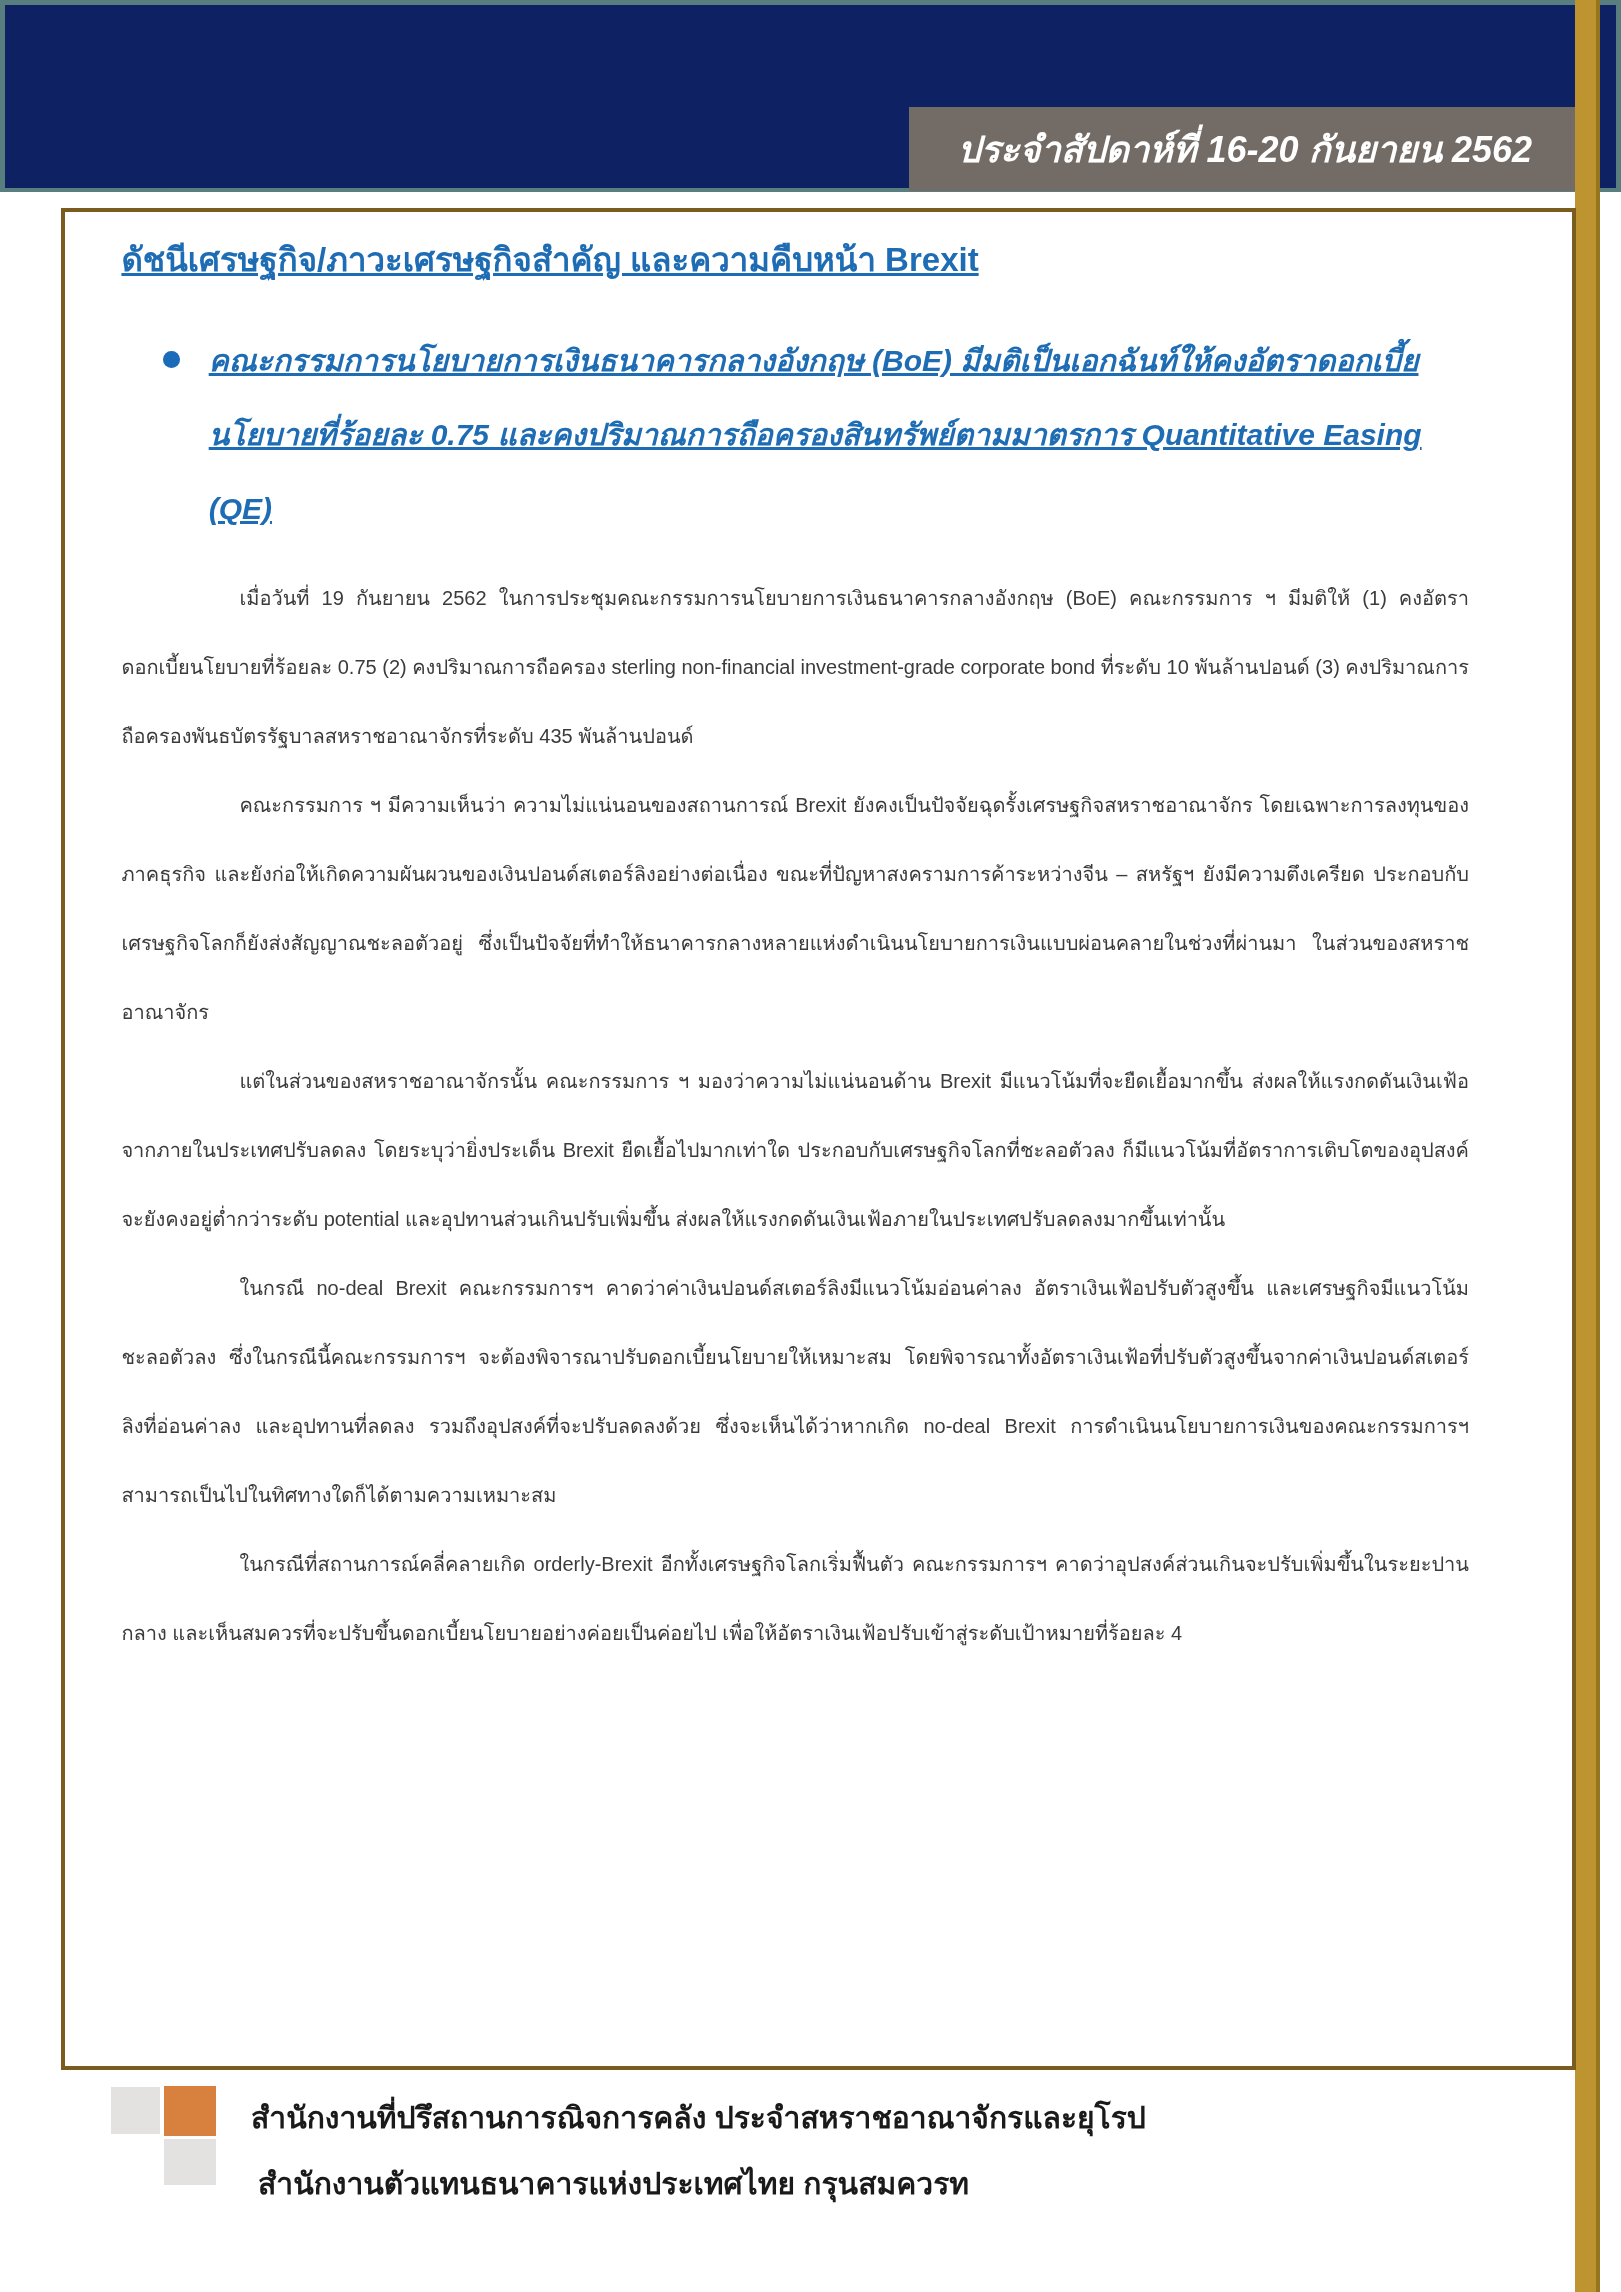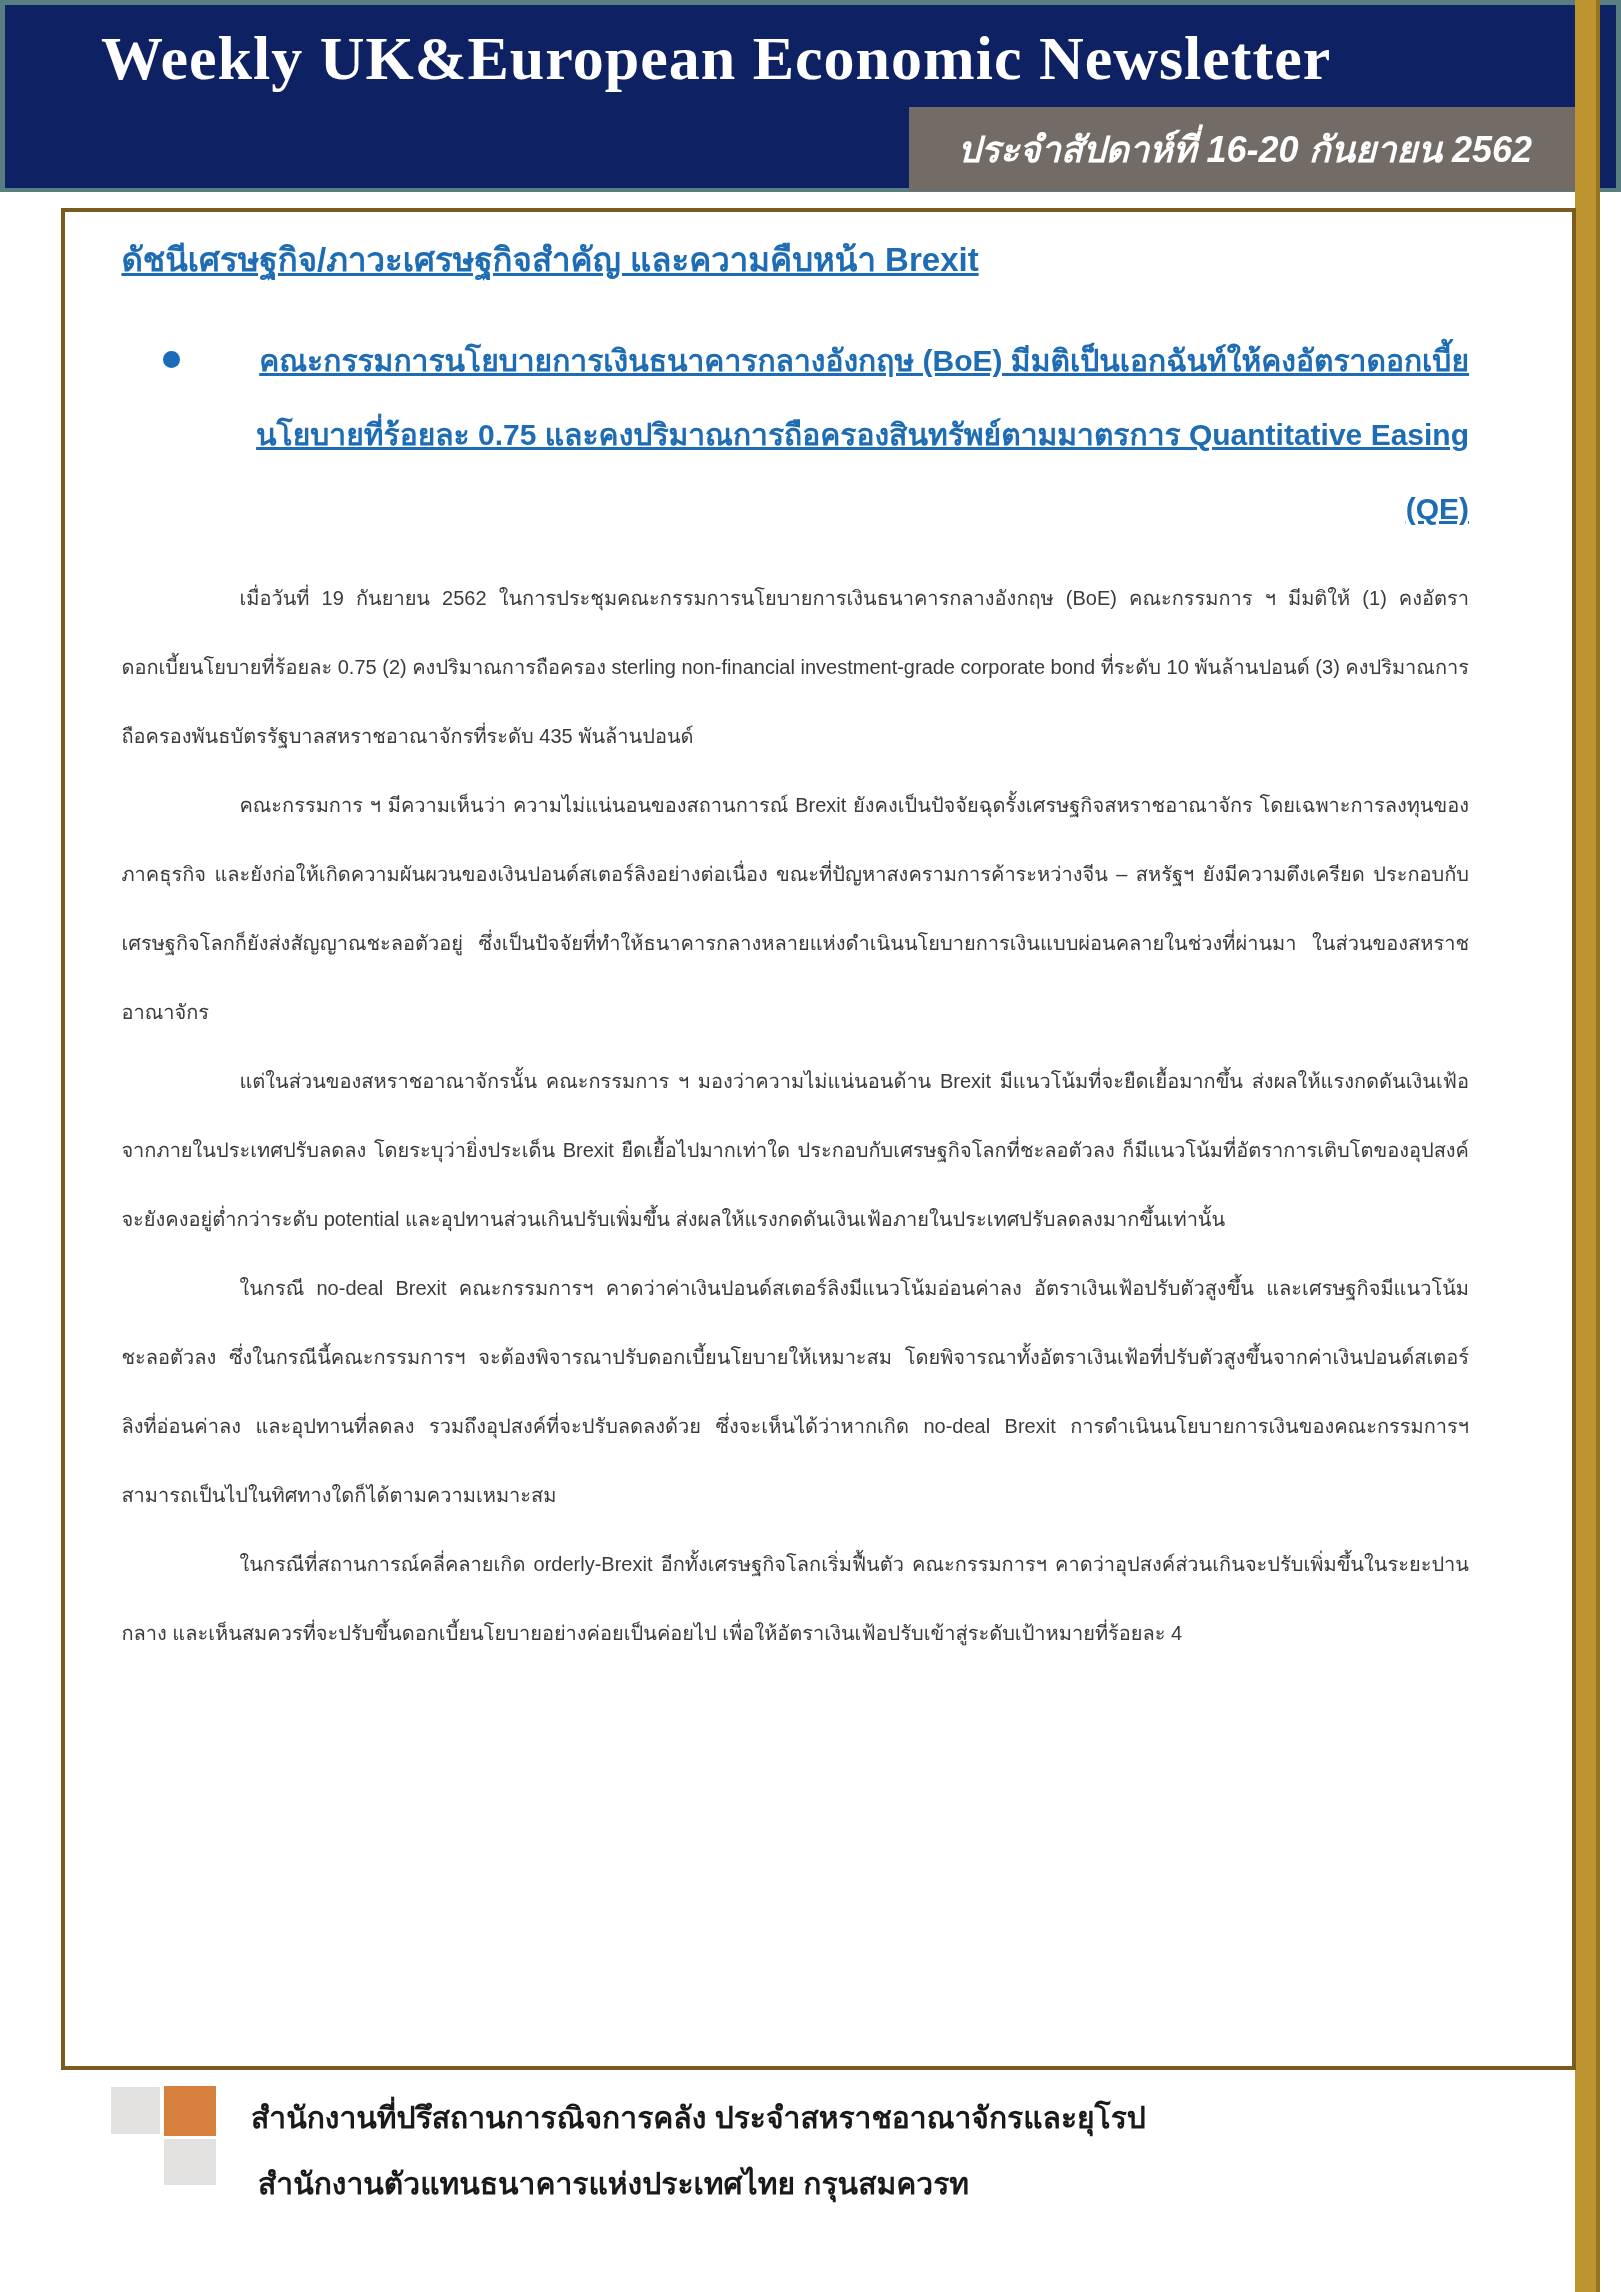--- a/index.html
+++ b/index.html
@@ -72,24 +72,24 @@
   .bullet-dot{
     flex:0 0 auto;
     width:16.7px;height:16.7px;border-radius:50%;
     background:#1B6CB8;
     margin-top:26.5px;
     margin-right:29px;
   }
   .bullet-text{
     color:#1E6CB4;
     font-size:30px;
+    font-style:italic;
     font-weight:bold;
     text-decoration:underline;
     line-height:74px;
-    text-align:right;
   }
   .body-paragraphs{
     margin-top:17.6px;
     padding-left:27.4px;
     color:#3B3B3B;
     font-size:20px;
     line-height:69px;
     text-align:justify;
   }
   .body-paragraphs p{
@@ -108,21 +108,20 @@
     font-weight:bold;
     white-space:nowrap;
   }
   .footer-line1{left:251px;top:2094px;}
   .footer-line2{left:258px;top:2160px;}
 </style>
 </head>
 <body>
 
 <div class="banner">
-  <div class="banner-title">Weekly UK&amp;European Economic Newsletter</div>
   <div class="date-box">
     <span>ประจำสัปดาห์ที่ 16-20 กันยายน 2562</span>
   </div>
 </div>
 
 <div class="gold-stripe"></div>
 
 <div class="content-box">
   <h2 class="section-heading">ดัชนีเศรษฐกิจ/ภาวะเศรษฐกิจสำคัญ และความคืบหน้า Brexit</h2>
 

